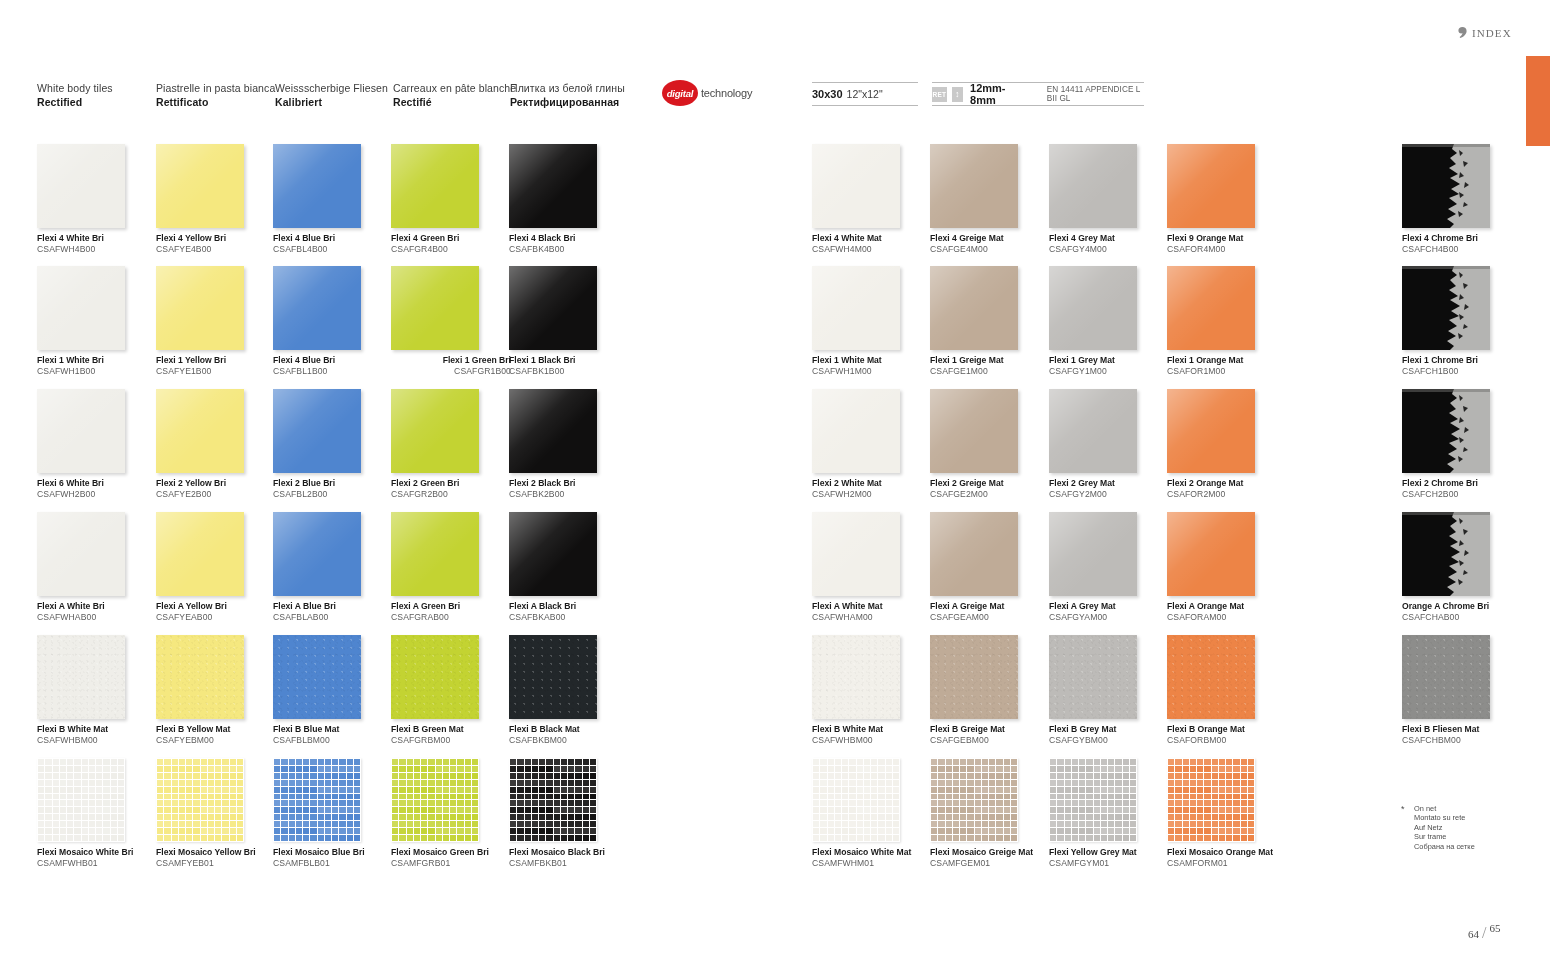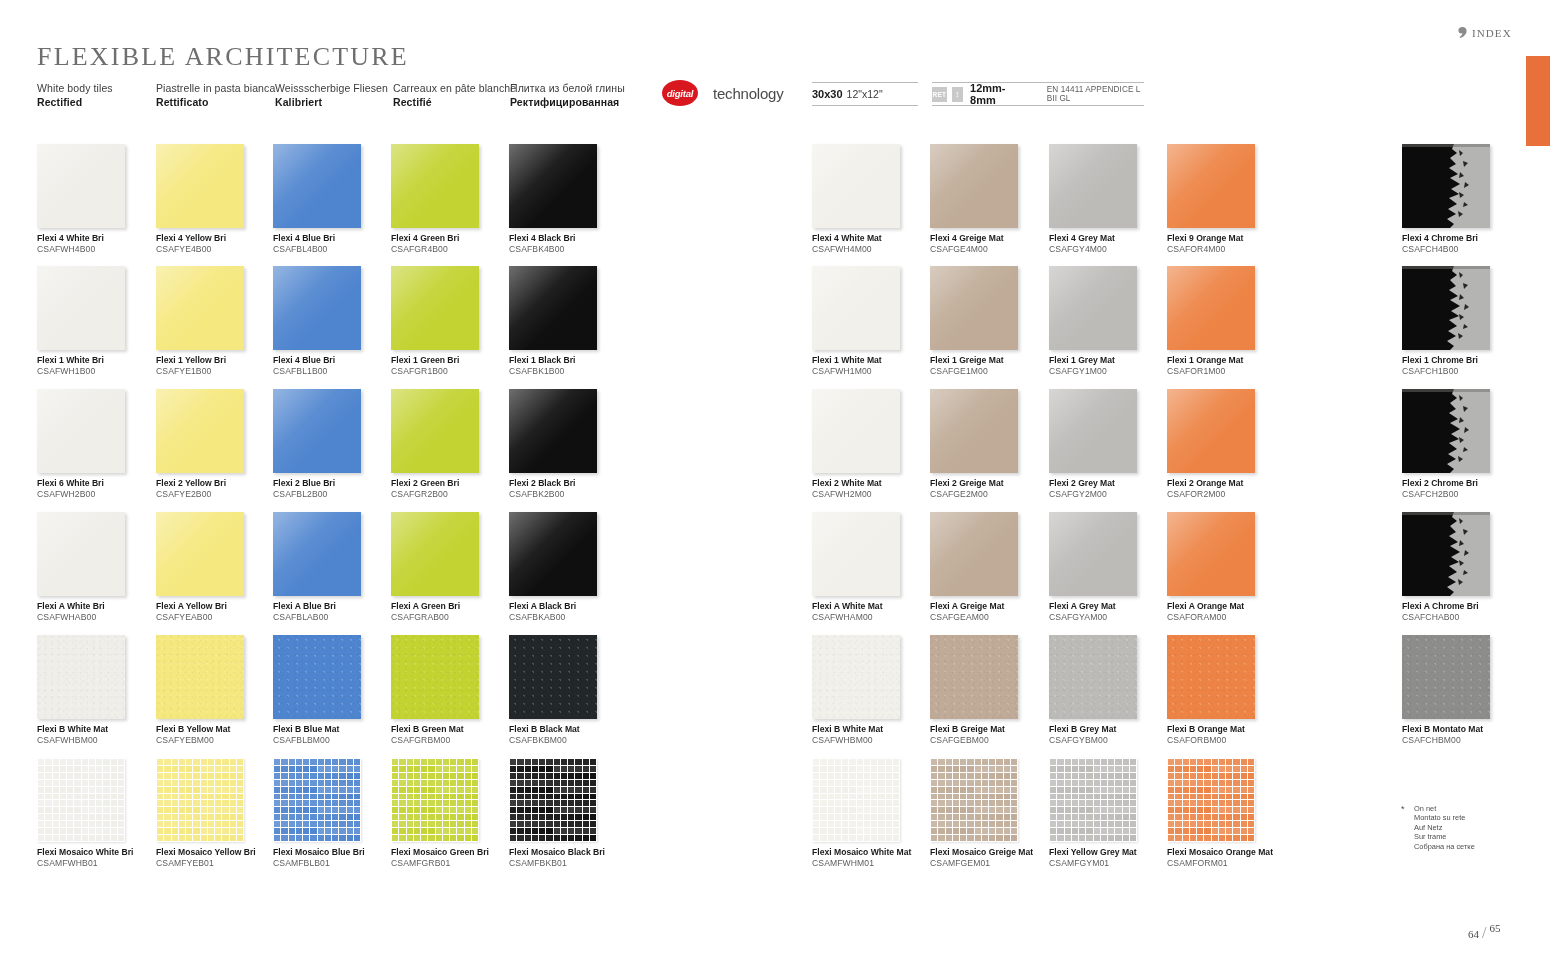--- a/index.html
+++ b/index.html
@@ -49,21 +49,21 @@
     display: flex; align-items: center; height: 26px;
   }
   .digital-badge {
     width: 36px; height: 26px; border-radius: 50%;
     background: #d8171f; color: #fff;
     font-size: 9.5px; font-style: italic; font-weight: bold;
     display: flex; align-items: center; justify-content: center;
     letter-spacing: -.2px;
   }
   .digital-word {
-    margin-left: 15px; font-size: 15px; color: #4a4a4a; letter-spacing: -.2px;
+    margin-left: 3px; font-size: 11px; color: #4a4a4a; letter-spacing: -.2px;
   }
 
   
   .spec-size {
     position: absolute; top: 82px; left: 812px; width: 106px; height: 24px;
     border-top: 1px solid #b9b9b9; border-bottom: 1px solid #b9b9b9;
     display: flex; align-items: center; gap: 4px;
   }
   .spec-size .big { font-size: 11px; font-weight: bold; color: #1a1a1a; }
   .spec-size .small { font-size: 10.5px; color: #3c3c3c; }
@@ -150,21 +150,20 @@
     <span class="index-icon">
       <svg width="9" height="12" viewBox="0 0 9 12">
           <path d="M4.4 0C2 0 .4 1.5.4 3.4c0 1.7 1.2 3 2.9 3 .5 0 .9-.1 1.2-.3-.3 1.6-1.4 3-2.9 3.9l.7 1.0C5.6 9.9 8.6 7.3 8.6 4 8.6 1.6 6.8 0 4.4 0z" fill="#8a8a8a"></path>
         </svg>
     </span>
     <span>INDEX</span>
   </div>
 
   <div class="orange-tab"></div>
 
-  <div class="title">FLEXIBLE ARCHITECTURE</div>
 
   <div class="lang-row">
       <div class="lang-item" style="left: 0px;">
         <div class="l1">White body tiles</div>
         <div class="l2">Rectified</div>
       </div>
       <div class="lang-item" style="left: 119px;">
         <div class="l1">Piastrelle in pasta bianca</div>
         <div class="l2">Rettificato</div>
       </div>
@@ -249,21 +248,21 @@
           <div class="cap-code">CSAFYE1B00</div>
         </div>
       </div>
       <div class="tile-cell" style="left: 273px; top: 266px;">
         <div class="swatch bri" style="background: rgb(79, 133, 207);"></div>
         <div class="caption">
           <div class="cap-name">Flexi 4 Blue Bri</div>
           <div class="cap-code">CSAFBL1B00</div>
         </div>
       </div>
-      <div class="tile-cell" style="left: 391px; top: 266px;">
+      <div class="tile-cell" style="left: 391px; top: 266px; text-align: right;">
         <div class="swatch bri" style="background: rgb(195, 211, 50);"></div>
         <div class="caption">
           <div class="cap-name">Flexi 1 Green Bri</div>
           <div class="cap-code">CSAFGR1B00</div>
         </div>
       </div>
       <div class="tile-cell" style="left: 509px; top: 266px;">
         <div class="swatch bri" style="background: rgb(16, 15, 15);"></div>
         <div class="caption">
           <div class="cap-name">Flexi 1 Black Bri</div>
@@ -1304,21 +1303,21 @@
       <div class="tile-cell" style="left: 1402px; top: 512px;">
         <div class="swatch chrome" style="background: rgb(180, 180, 178);">
           <div class="chrome-art"><svg width="88" height="84" viewBox="0 0 88 84" preserveAspectRatio="none">
               <rect x="0" y="0" width="88" height="84" fill="#b4b4b2"></rect>
               <path d="M0,0 L52,0 L50,5 L55,9 L48,14 L54,20 L47,24 L56,30 L48,34 L58,40 L49,45 L57,50 L47,54 L55,60 L46,65 L54,70 L45,75 L52,80 L48,84 L0,84 Z" fill="#0c0c0c"></path>
               <path d="M57,6 l4,3 -3,3 z M61,17 l5,2 -4,4 z M58,28 l4,4 -5,2 z M63,38 l4,3 -5,3 z M57,48 l5,3 -4,3 z M62,58 l4,3 -5,2 z M56,67 l5,3 -4,3 z" fill="#0c0c0c" opacity="0.85"></path>
               <rect x="0" y="0" width="88" height="3" fill="#6e6e6c" opacity="0.5"></rect>
             </svg></div>
         </div>
         <div class="caption">
-          <div class="cap-name">Flexi A Chrome Bri</div>
+          <div class="cap-name">Orange A Chrome Bri</div>
           <div class="cap-code">CSAFCHAB00</div>
         </div>
       </div>
       <div class="tile-cell" style="left: 812px; top: 635px;">
         <div class="swatch mat" style="background: rgb(242, 240, 234);"></div>
         <div class="caption">
           <div class="cap-name">Flexi B White Mat</div>
           <div class="cap-code">CSAFWHBM00</div>
         </div>
       </div>
@@ -1339,21 +1338,21 @@
       <div class="tile-cell" style="left: 1167px; top: 635px;">
         <div class="swatch mat" style="background: rgb(237, 132, 70);"></div>
         <div class="caption">
           <div class="cap-name">Flexi B Orange Mat</div>
           <div class="cap-code">CSAFORBM00</div>
         </div>
       </div>
       <div class="tile-cell" style="left: 1402px; top: 635px;">
         <div class="swatch mat" style="background: rgb(141, 141, 139);"></div>
         <div class="caption">
-          <div class="cap-name">Flexi B Montato Mat</div>
+          <div class="cap-name">Flexi B Fliesen Mat</div>
           <div class="cap-code">CSAFCHBM00</div>
         </div>
       </div>
       <div class="tile-cell" style="left: 812px; top: 758px;">
         <div class="swatch mosaico">
           <div class="mosaico-grid">
             <i style="background: rgb(242, 240, 234); opacity: 0.82;"></i>
             <i style="background: rgb(242, 240, 234); opacity: 0.83;"></i>
             <i style="background: rgb(242, 240, 234); opacity: 0.84;"></i>
             <i style="background: rgb(242, 240, 234); opacity: 0.85;"></i>

